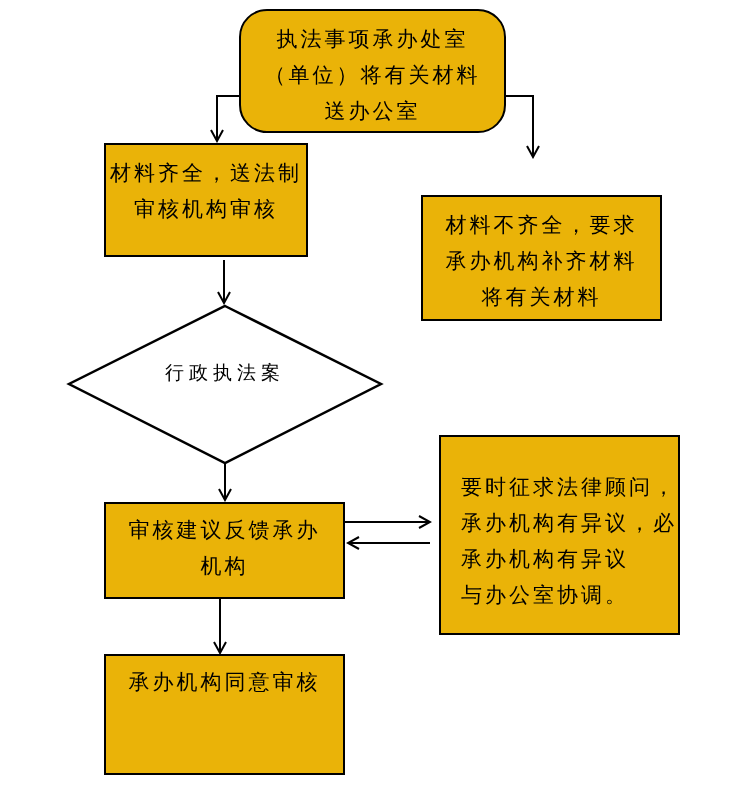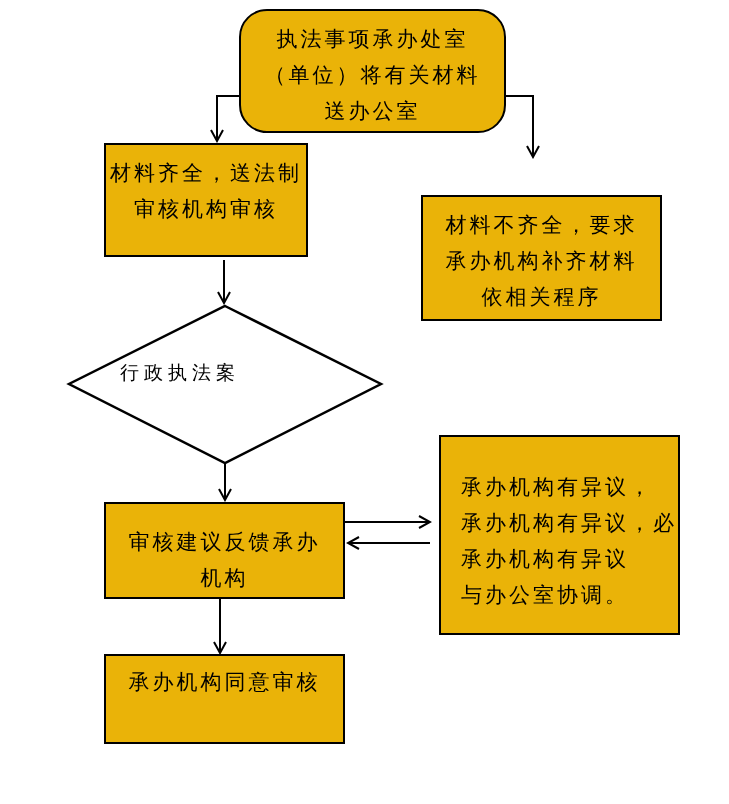--- a/index.html
+++ b/index.html
@@ -4,21 +4,21 @@
 <style>
   html, body { margin: 0; padding: 0; background: #ffffff; }
   body { width: 729px; height: 804px; position: relative; overflow: hidden;
          font-family: "DejaVu Sans", "Liberation Sans", sans-serif; color: #000; }
   #diagram { position: absolute; left: 0; top: 0; }
   .node { position: absolute; box-sizing: border-box; border: 2.5px solid #000; background: #eab308;
           display: flex; flex-direction: column; align-items: center; justify-content: flex-start;
           font-size: 21px; letter-spacing: 3px; line-height: 36px; text-align: center; }
   .node .line { white-space: nowrap; display: block; }
   .rounded { border-radius: 28px; }
-  .diamond-text { position: absolute; display: flex; align-items: center;
+  .diamond-text { position: absolute; display: flex; flex-direction: column; align-items: center;
                   font-size: 19px; letter-spacing: 5px; line-height: 36px; }
 </style>
 </head>
 <body>
 
 <svg id="diagram" width="729" height="804">
   <defs>
     <marker id="arrow" markerWidth="14" markerHeight="14" refX="12" refY="7" orient="auto" markerUnits="userSpaceOnUse">
       <path d="M1,1 L12,7 L1,13" fill="none" stroke="#000" stroke-width="2"></path>
     </marker>
@@ -48,34 +48,34 @@
 </div>
 
 <div class="node" style="left:104px; top:143px; width:204px; height:114px; padding-top:10px;">
   <span class="line">材料齐全，送法制</span>
   <span class="line">审核机构审核</span>
 </div>
 
 <div class="node" style="left:421px; top:159px; width:241px; height:126px; padding-top:10px;margin-top:36px;">
   <span class="line">材料不齐全，要求</span>
   <span class="line">承办机构补齐材料</span>
-  <span class="line">依相关程序</span>
+  <span class="line">将有关材料</span>
 </div>
 
 <div class="diamond-text" style="left:120px; top:354px; width:210px;">
   <span class="line">行政执法案</span>
 </div>
 
-<div class="node" style="left:104px; top:502px; width:241px; height:97px; padding-top:20px;">
+<div class="node" style="left:104px; top:502px; width:241px; height:97px; padding-top:8px;">
   <span class="line">审核建议反馈承办</span>
   <span class="line">机构</span>
 </div>
 
 <div class="node" style="left:439px; top:435px; width:241px; height:200px; padding-top:32px; align-items:flex-start; padding-left:20px;">
-  <span class="line">承办机构有异议，</span>
+  <span class="line">要时征求法律顾问，</span>
   <span class="line">承办机构有异议，必</span>
   <span class="line">承办机构有异议</span>
   <span class="line">与办公室协调。</span>
 </div>
 
-<div class="node" style="left:104px; top:654px; width:241px; height:90px; padding-top:8px;">
+<div class="node" style="left:104px; top:654px; width:241px; height:121px; padding-top:8px;">
   <span class="line">承办机构同意审核</span>
 </div>
 
 </body></html>

